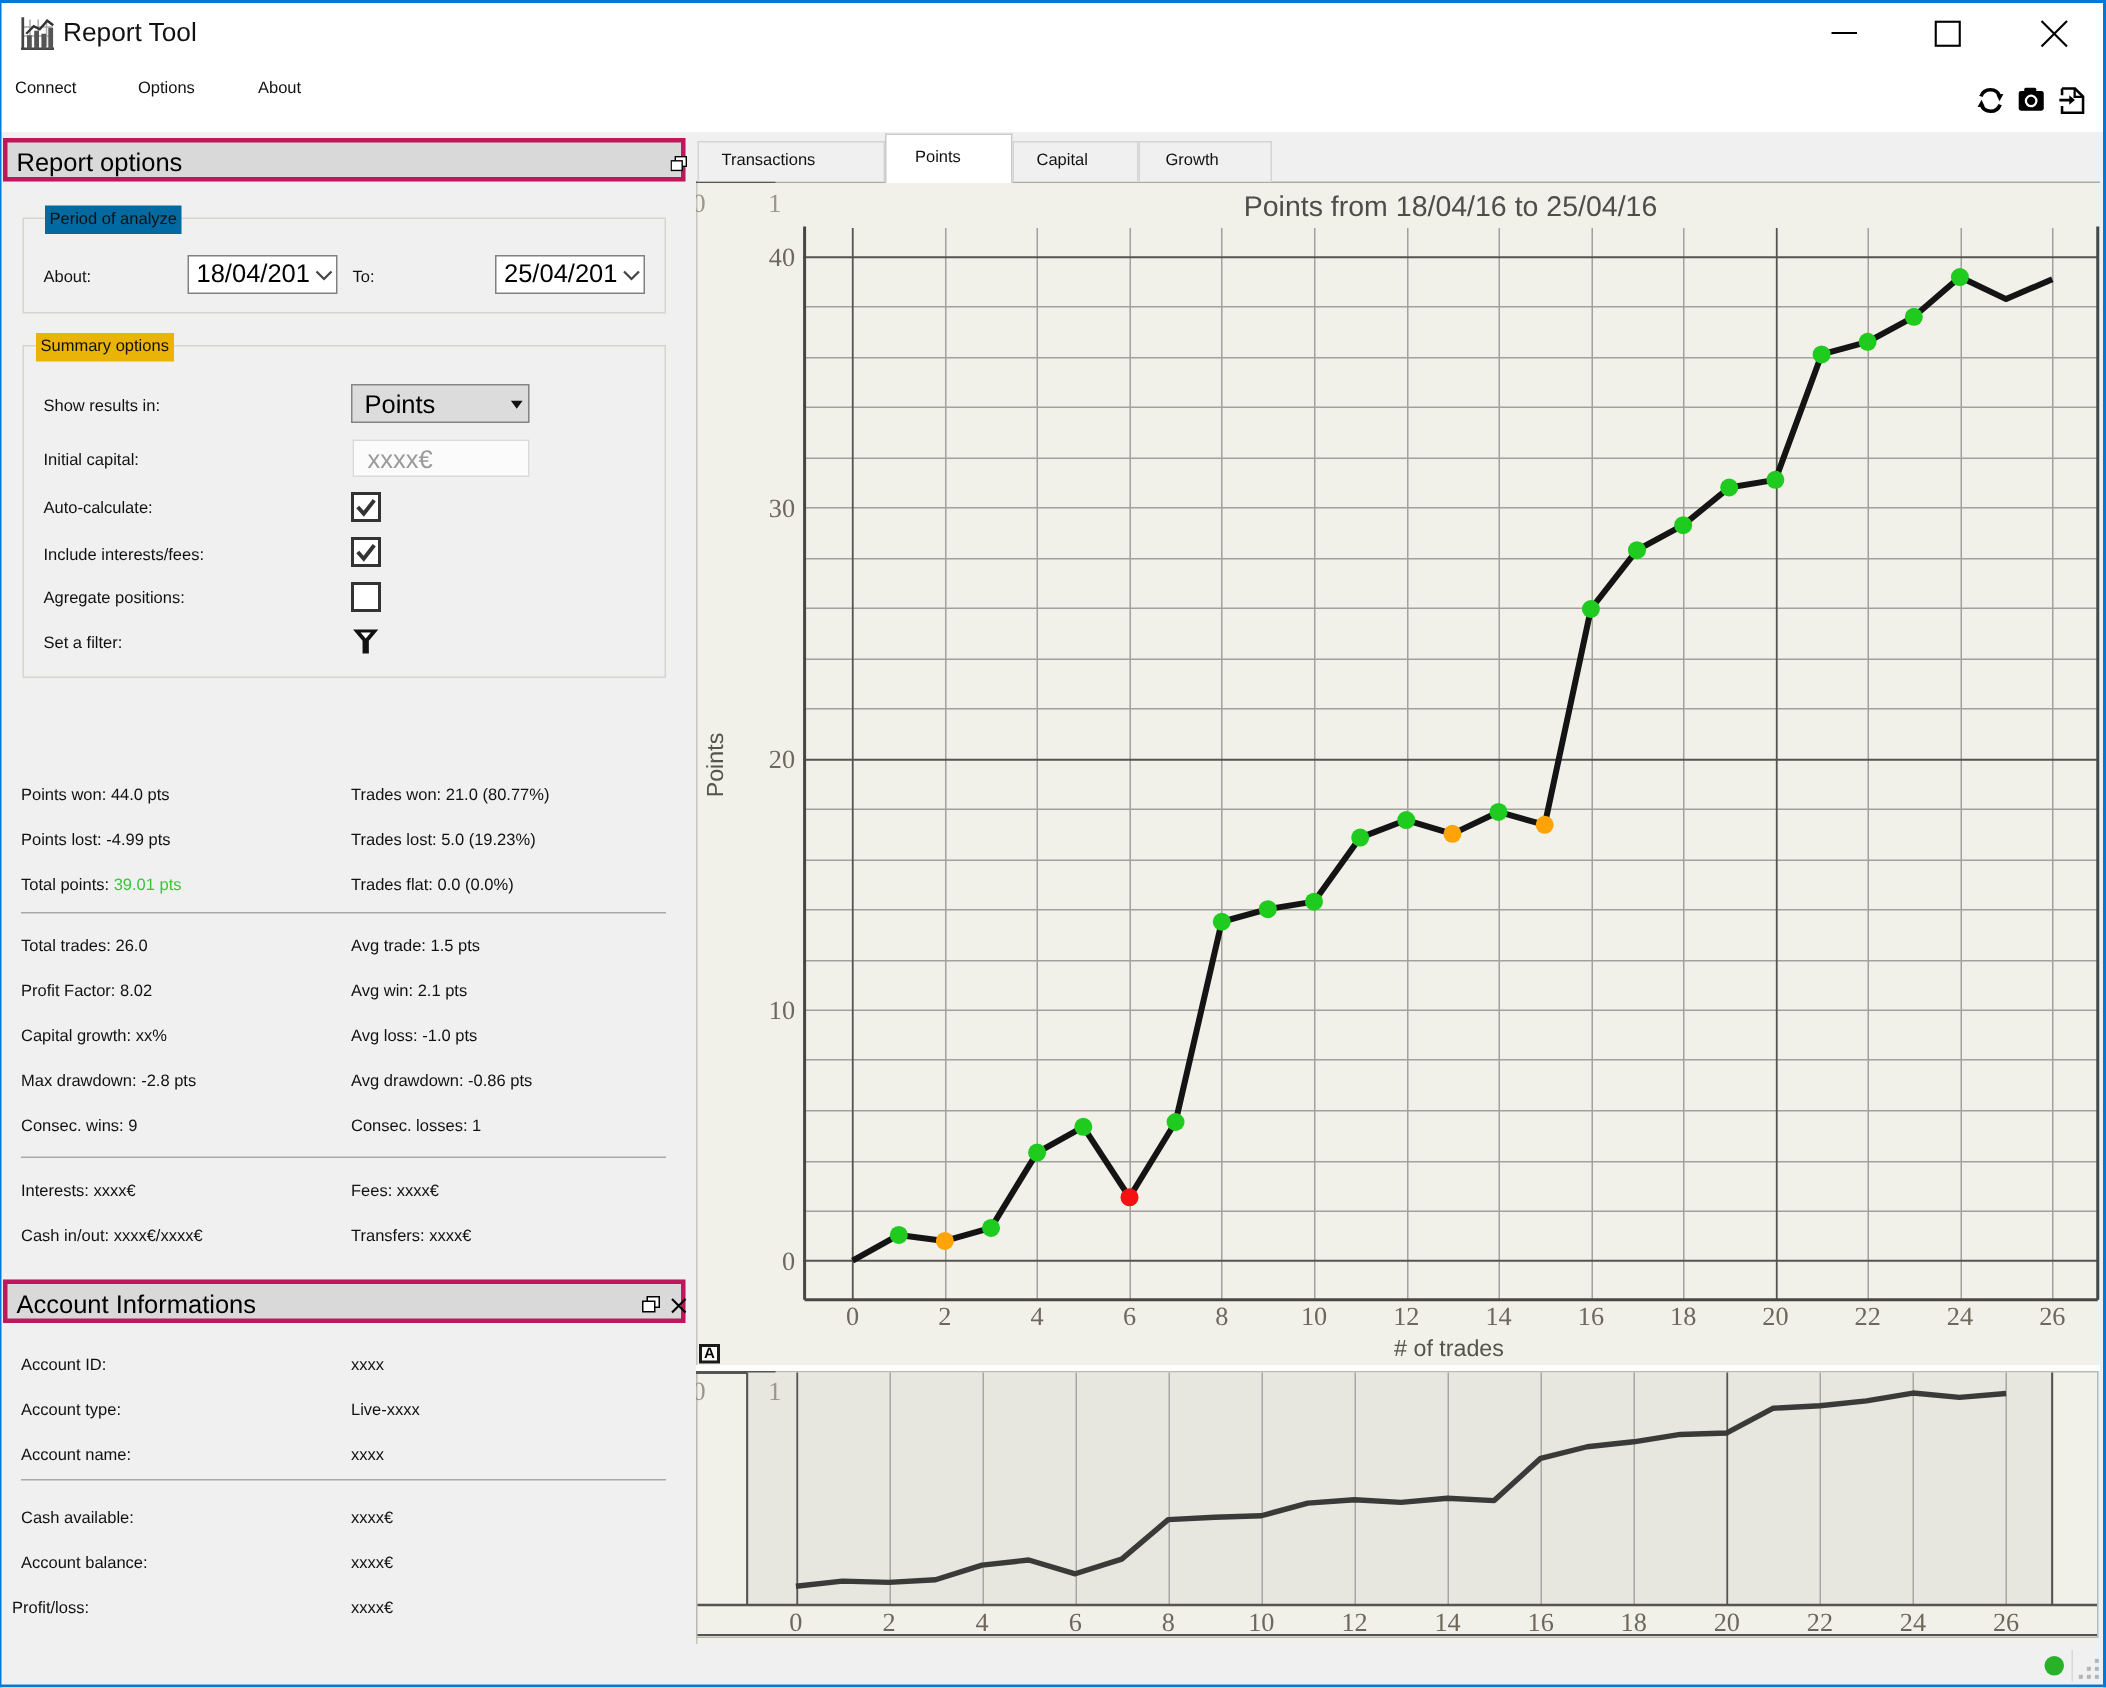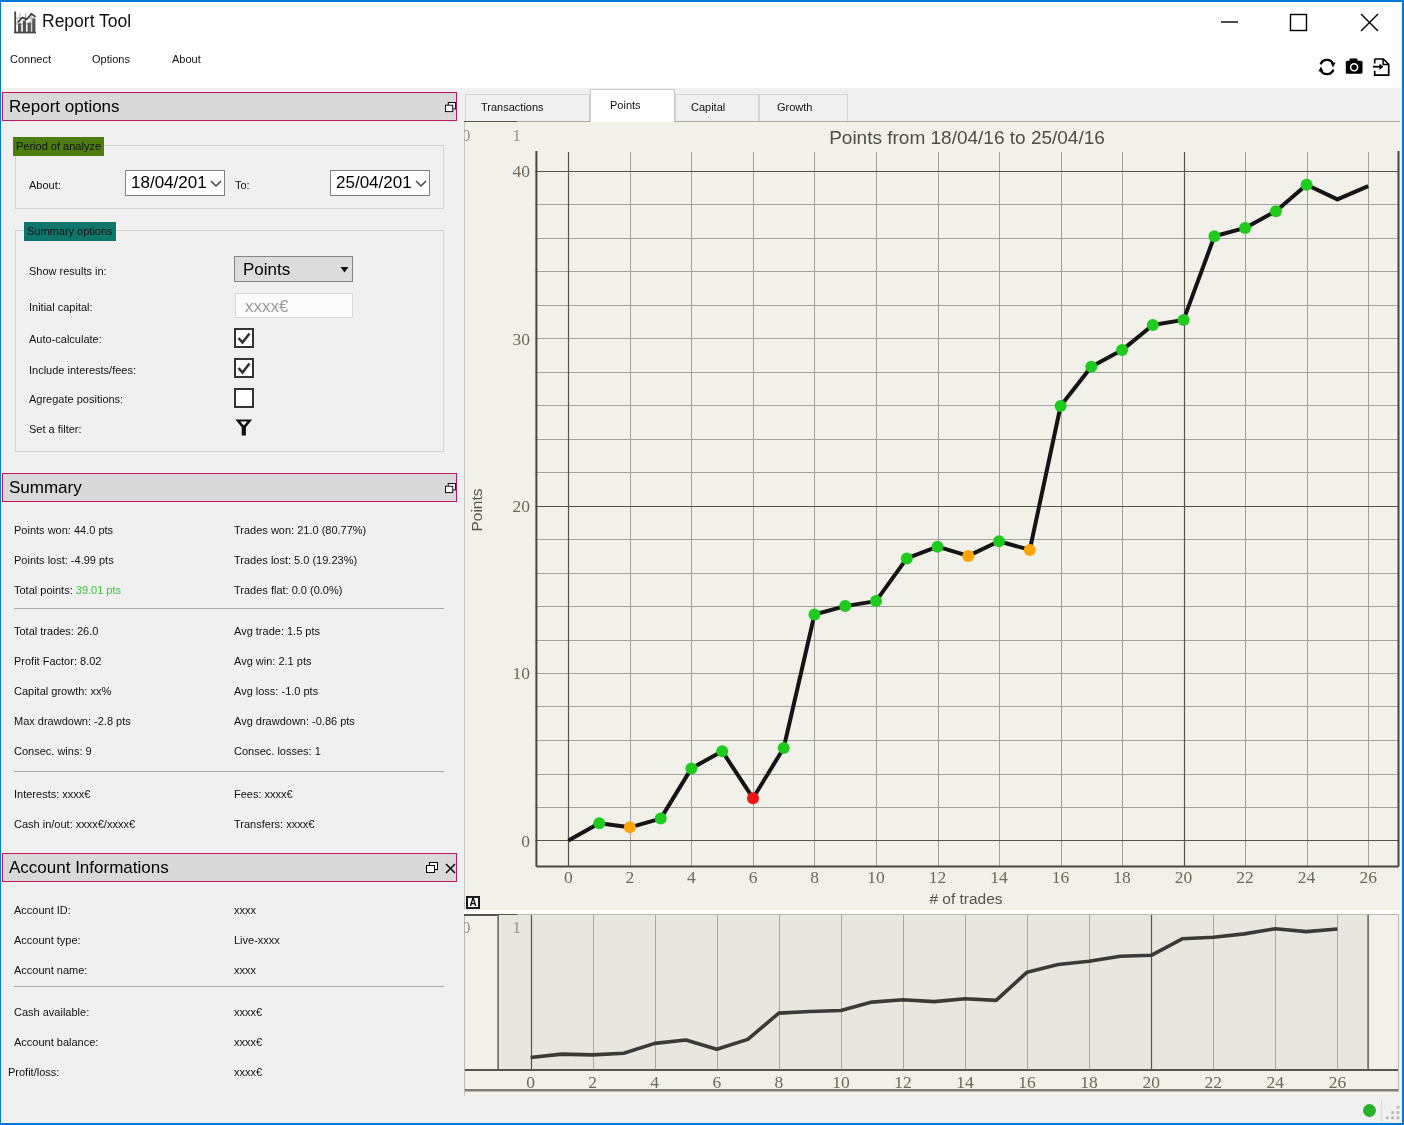--- a/index.html
+++ b/index.html
@@ -1,18 +1,18 @@
 <!DOCTYPE html>
 <html><head><meta charset="utf-8"><style>
 * { margin:0; padding:0; box-sizing:border-box; }
 body { font-family:"Liberation Sans",sans-serif; }
 #win { position:relative; width:1404px; height:1125px; background:#fff; overflow:hidden;text-decoration:underline; }
 .abs { position:absolute; }
 .lbl { position:absolute; font-size:11px; line-height:19px; color:#111; white-space:nowrap; }
-.docktitle { position:absolute; left:2px; width:455px; height:29px; background:#d9d9d9; border:1px solid #be185d; }
+.docktitle { position:absolute; left:2px; width:455px; height:29px; background:#d9d9d9; border:3px solid #be185d; }
 .docktitle span { position:absolute; left:6px; top:4px; font-size:17px; line-height:19px; color:#000; }
 .sep { position:absolute; left:14px; width:430px; height:1px; background:#a9a9a9; }
 </style></head><body>
 <div id="win">
   <div class="abs" style="left:0;top:0;width:1404px;height:2px;background:#0078d7;z-index:50"></div>
   <div class="abs" style="left:0;top:1123px;width:1404px;height:2px;background:#0078d7;z-index:50"></div>
   <div class="abs" style="left:0;top:0;width:1px;height:1125px;background:#0078d7;z-index:50"></div>
   <div class="abs" style="left:1402px;top:0;width:2px;height:1125px;background:#0078d7;z-index:50"></div>
 
   <svg class="abs" style="left:12px;top:10px" width="25" height="25" viewBox="0 0 25 25">
@@ -61,38 +61,38 @@
 
   <div class="docktitle" style="top:92px">
       <span>Report options</span>
     <svg class="abs" style="left:442px;top:9px" width="11" height="11" viewBox="0 0 12 12">
         <rect x="3.5" y="0.5" width="8" height="7" fill="#fff" stroke="#000"></rect>
         <rect x="0.5" y="3.5" width="8" height="7" fill="#fff" stroke="#000"></rect>
       </svg>
   </div>
 
   <div class="abs" style="left:15px;top:145px;width:429px;height:64px;border:1px solid #d5d5d0"></div>
-  <div class="lbl" style="left:13px;top:137px;background:#4d7c0f;padding:0 3px">Period of analyze</div>
+  <div class="lbl" style="left:30px;top:137px;background:#0369a1;padding:0 3px">Period of analyze</div>
   <div class="lbl" style="left:29px;top:176px">About:</div>
   <div class="abs" style="left:125px;top:170px;width:100px;height:26px;border:1px solid #808080;background:#fff">
      <span style="position:absolute;left:5px;top:2px;font-size:17px">18/04/201</span>
      <svg class="abs" style="left:84px;top:9px" width="12" height="8" viewBox="0 0 12 8">
         <polyline points="1,1 6,6 11,1" fill="none" stroke="#444" stroke-width="1.5"></polyline>
       </svg>
   </div>
   <div class="lbl" style="left:235px;top:176px">To:</div>
   <div class="abs" style="left:330px;top:170px;width:100px;height:26px;border:1px solid #808080;background:#fff">
      <span style="position:absolute;left:5px;top:2px;font-size:17px">25/04/201</span>
      <svg class="abs" style="left:84px;top:9px" width="12" height="8" viewBox="0 0 12 8">
         <polyline points="1,1 6,6 11,1" fill="none" stroke="#444" stroke-width="1.5"></polyline>
       </svg>
   </div>
 
   <div class="abs" style="left:15px;top:230px;width:429px;height:222px;border:1px solid #d5d5d0"></div>
-  <div class="lbl" style="left:24px;top:222px;background:#0f766e;padding:0 3px">Summary options</div>
+  <div class="lbl" style="left:24px;top:222px;background:#eab308;padding:0 3px">Summary options</div>
   <div class="lbl" style="left:29px;top:262px">Show results in:</div>
   <div class="abs" style="left:234px;top:256px;width:119px;height:26px;border:1px solid #858585;background:#dcdcdc">
      <span style="position:absolute;left:8px;top:2.5px;font-size:17px">Points</span>
      <svg class="abs" style="left:105px;top:10px" width="9" height="6" viewBox="0 0 9 6">
         <polygon points="0.5,0 8.5,0 4.5,5.5" fill="#111"></polygon>
       </svg>
   </div>
   <div class="lbl" style="left:29px;top:298px">Initial capital:</div>
   <div class="abs" style="left:235px;top:293px;width:118px;height:25px;border:1px solid #d9d9d9;background:#fbfbfb">
      <span style="position:absolute;left:9px;top:2.5px;font-size:17px;color:#9a9a9a">xxxx€</span>
@@ -110,27 +110,20 @@
   <div class="lbl" style="left:29px;top:390px">Agregate positions:</div>
   <svg class="abs" style="left:234px;top:388px" width="20" height="20" viewBox="0 0 20 20">
       <rect x="1" y="1" width="18" height="18" fill="#fff" stroke="#333" stroke-width="2"></rect>
     </svg>
   <div class="lbl" style="left:29px;top:420px">Set a filter:</div>
   <svg class="abs" style="left:235px;top:419px" width="18" height="17" viewBox="0 0 18 17">
       <path d="M 0.4 0.6 h 16.8 l -6.3 7.6 v 8.4 l -4.2 0 v -8.4 z" fill="#111"></path>
       <path d="M 5.4 2.6 h 6.8 l -3.4 4.0 z" fill="#fff"></path>
     </svg>
 
-  <div class="docktitle" style="top:473px">
-      <span>Summary</span>
-    <svg class="abs" style="left:442px;top:9px" width="11" height="11" viewBox="0 0 12 12">
-        <rect x="3.5" y="0.5" width="8" height="7" fill="#fff" stroke="#000"></rect>
-        <rect x="0.5" y="3.5" width="8" height="7" fill="#fff" stroke="#000"></rect>
-      </svg>
-  </div>
   <div class="lbl" style="left:14px;top:521px">Points won: 44.0 pts</div>
   <div class="lbl" style="left:234px;top:521px">Trades won: 21.0 (80.77%)</div>
   <div class="lbl" style="left:14px;top:551px">Points lost: -4.99 pts</div>
   <div class="lbl" style="left:234px;top:551px">Trades lost: 5.0 (19.23%)</div>
   <div class="lbl" style="left:234px;top:581px">Trades flat: 0.0 (0.0%)</div>
   <div class="lbl" style="left:14px;top:622px">Total trades: 26.0</div>
   <div class="lbl" style="left:234px;top:622px">Avg trade: 1.5 pts</div>
   <div class="lbl" style="left:14px;top:652px">Profit Factor: 8.02</div>
   <div class="lbl" style="left:234px;top:652px">Avg win: 2.1 pts</div>
   <div class="lbl" style="left:14px;top:682px">Capital growth: xx%</div>

